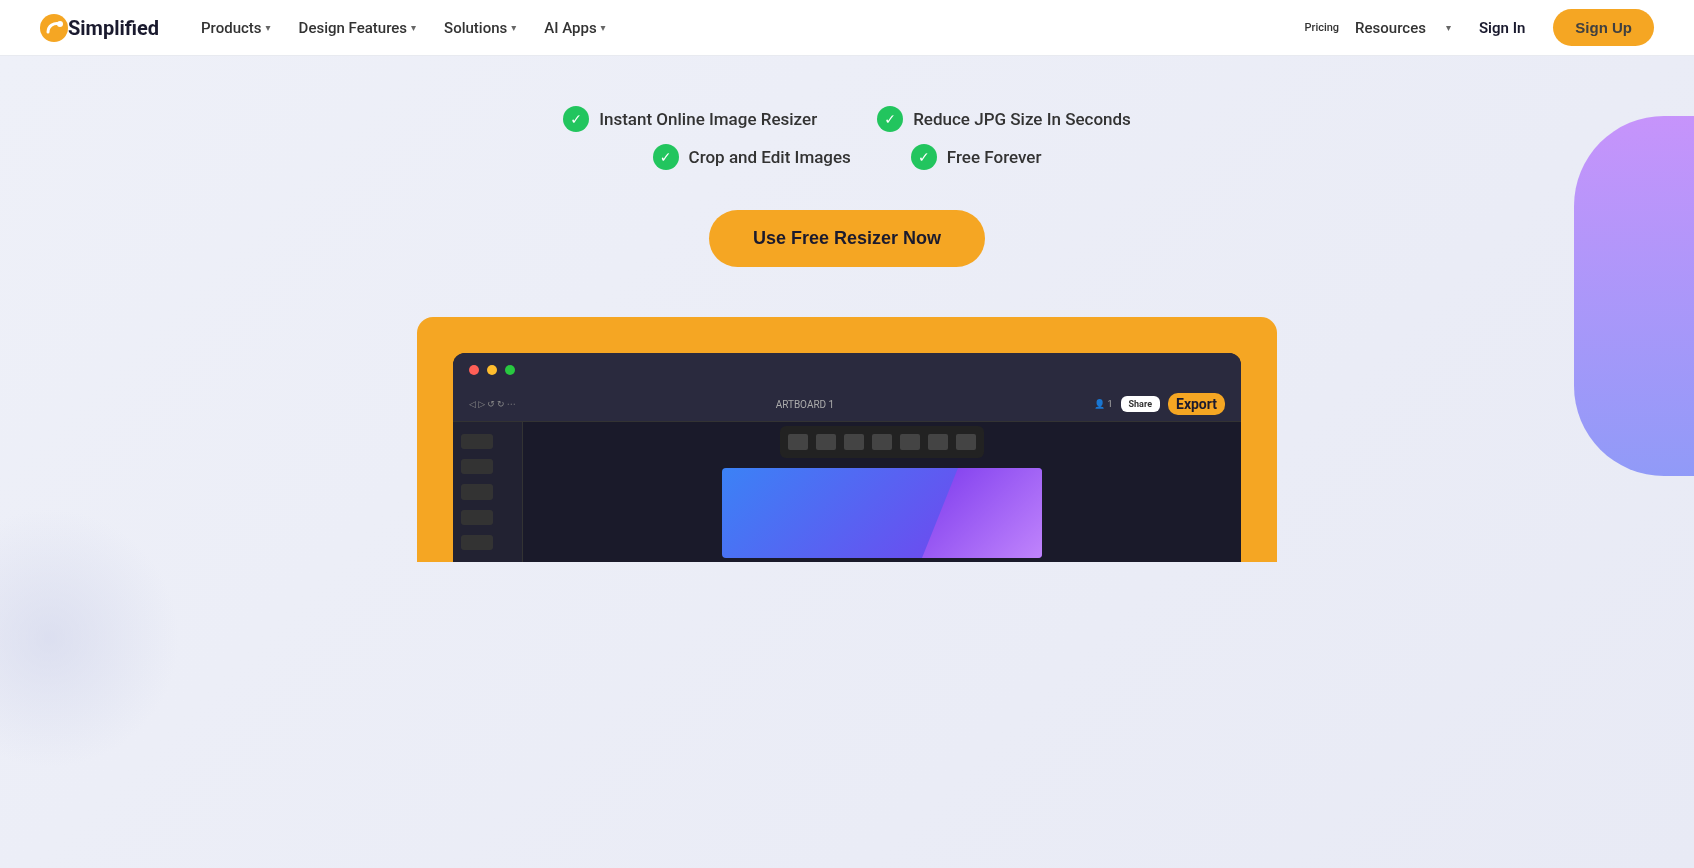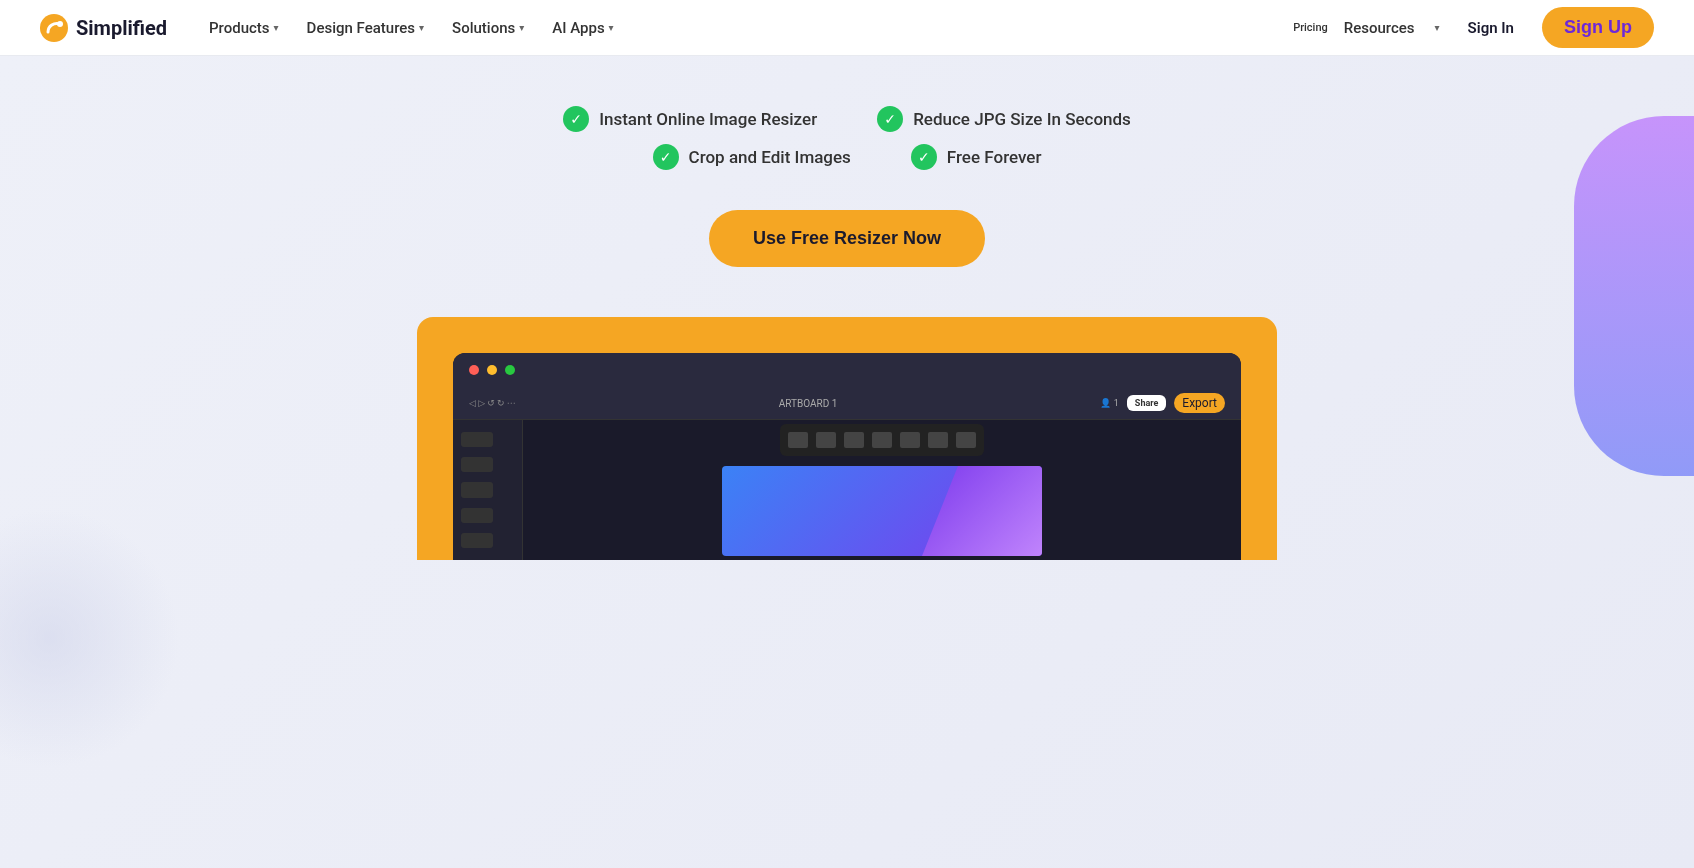--- a/index.html
+++ b/index.html
@@ -17,21 +17,20 @@
       background: #fff;
       padding: 0 40px;
       height: 56px;
       border-bottom: 1px solid #e8eaf0;
       position: relative;
       z-index: 10;
     }
     .logo {
       display: flex;
       align-items: center;
-      gap: 8px;
       text-decoration: none;
       margin-right: 30px;
     }
     .logo-icon {
       width: 28px;
       height: 28px;
     }
     .logo-text {
       font-size: 20px;
       font-weight: 700;
@@ -80,23 +79,23 @@
     }
     .signin-btn {
       font-size: 15px;
       color: #1a1a2e;
       font-weight: 600;
       cursor: pointer;
       padding: 6px 12px;
     }
     .signup-btn {
       background: #f5a623;
-      color: #6d28d9;
+      color: #404040;
       font-weight: 700;
-      font-size: 18px;
+      font-size: 15px;
       padding: 10px 22px;
       border-radius: 28px;
       cursor: pointer;
       border: none;
     }
 
     
     .hero-bg {
       position: relative;
       background: linear-gradient(135deg, #eef0f8 0%, #e8eaf5 100%);
@@ -300,22 +299,22 @@
       color: #aaa;
     }
     .topbar-right {
       display: flex;
       gap: 8px;
       align-items: center;
     }
     .topbar-btn {
       background: #f5a623;
       color: #1a1a2e;
-      font-size: 12px;
-      font-weight: 400;
+      font-size: 14px;
+      font-weight: 700;
       padding: 3px 8px;
       border-radius: 10px;
     }
     .topbar-btn-white {
       background: #fff;
       color: #333;
       font-size: 9px;
       font-weight: 700;
       padding: 3px 8px;
       border-radius: 6px;

